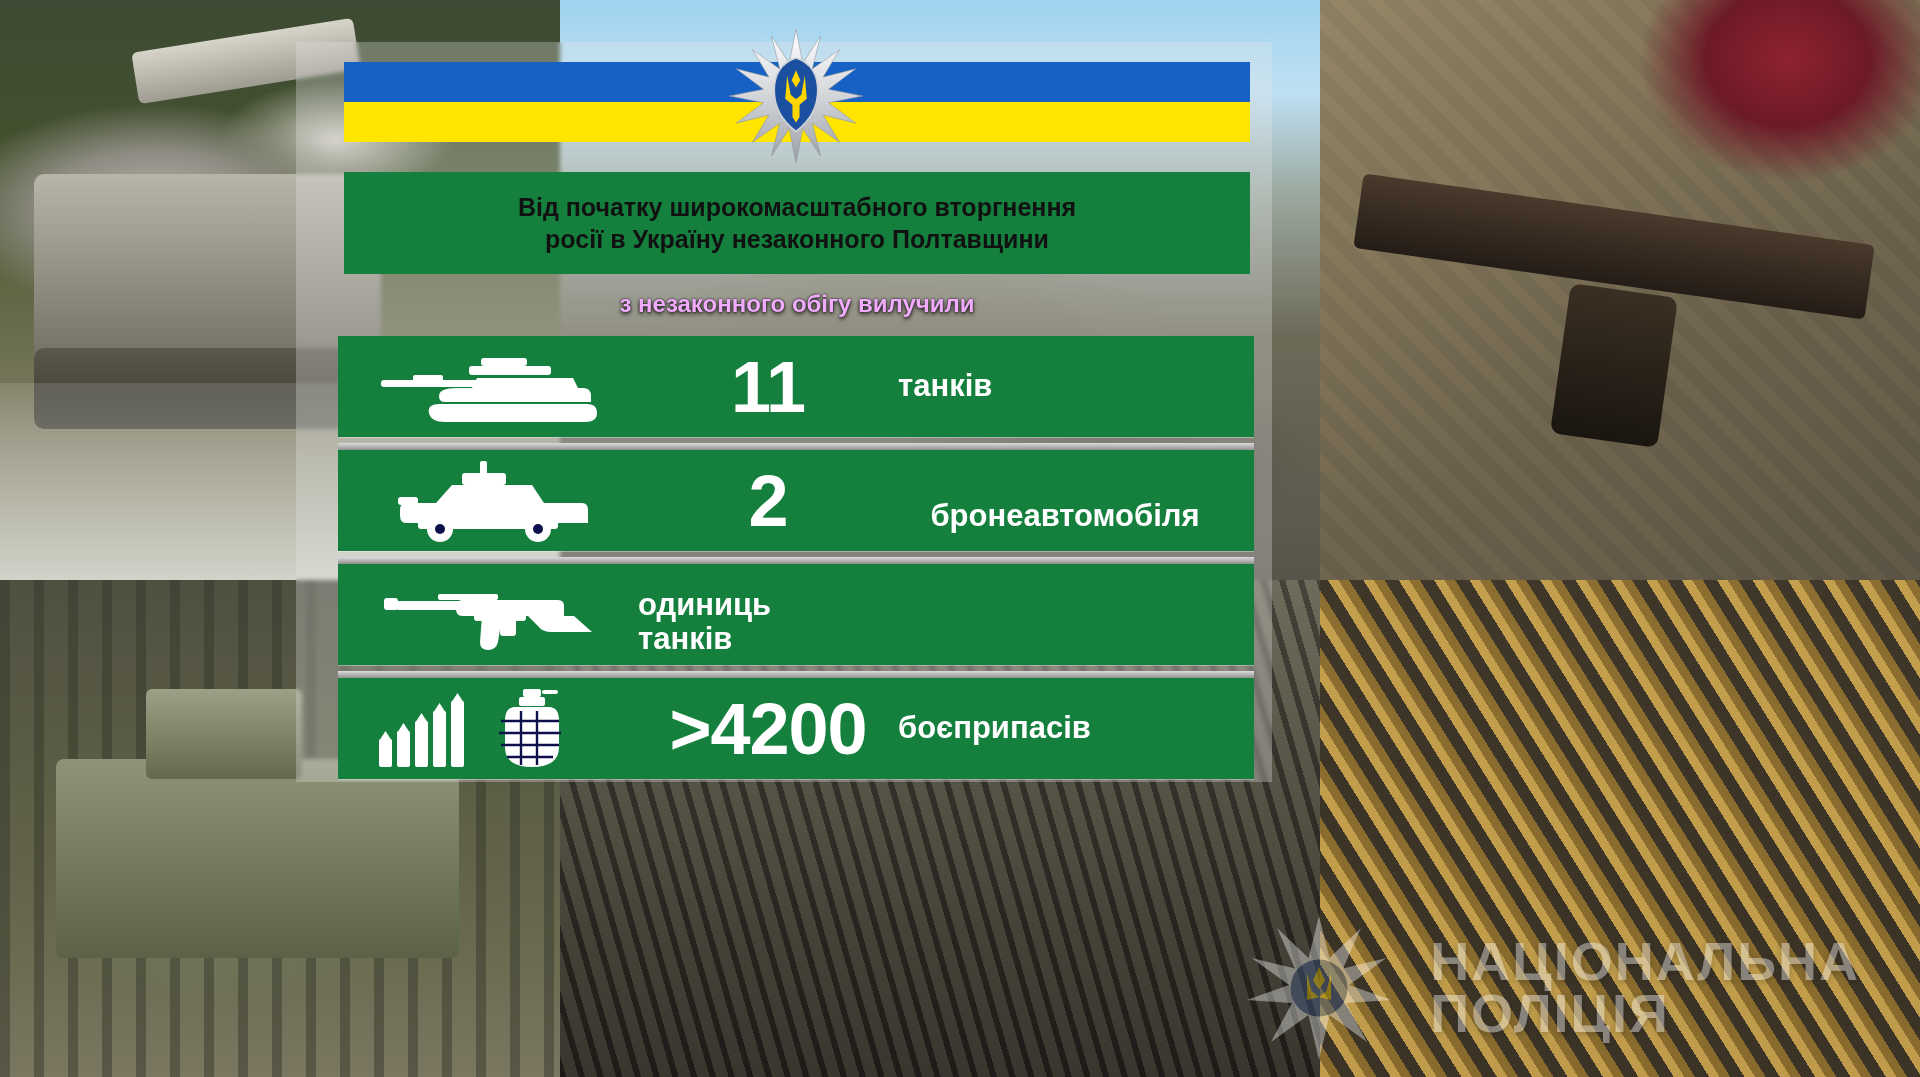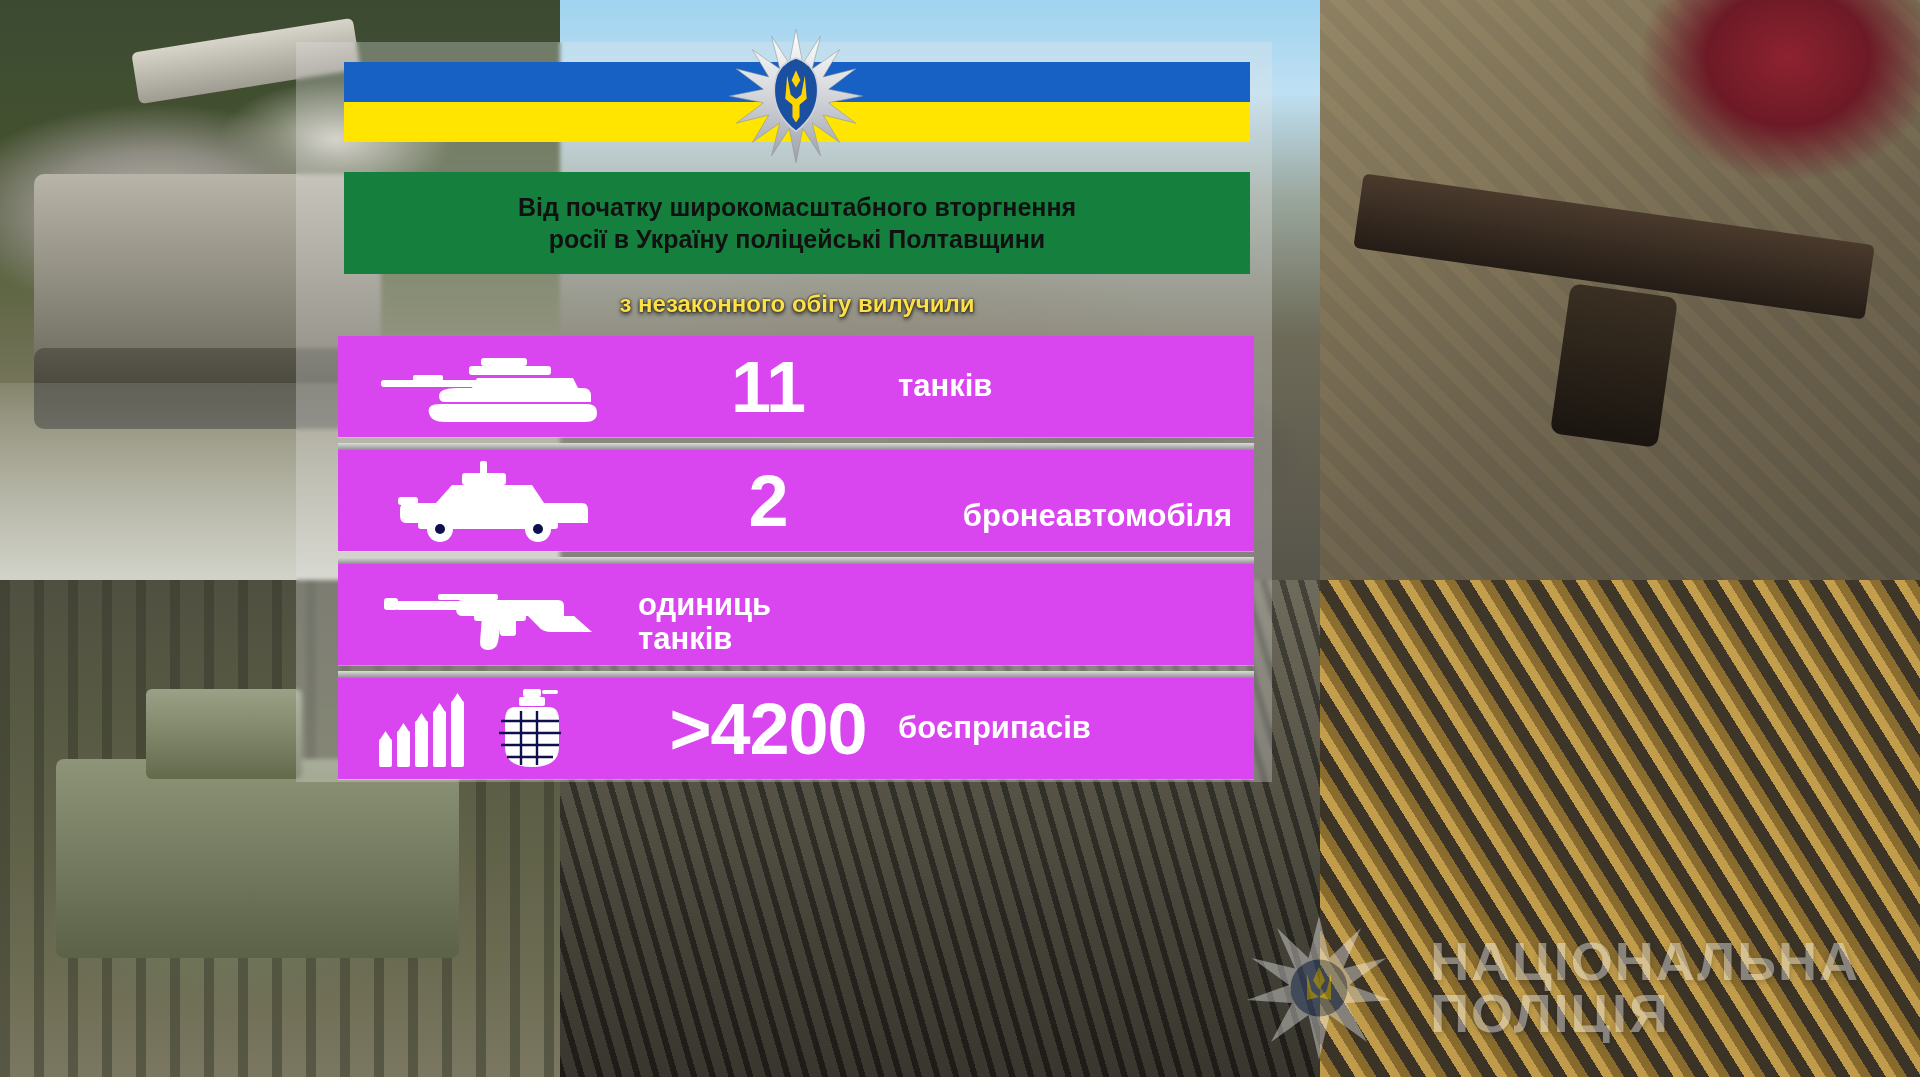--- a/index.html
+++ b/index.html
@@ -72,32 +72,32 @@
      background:rgba(232,232,232,.30);backdrop-filter:blur(2px);}
   #flag{position:absolute;left:344px;top:62px;width:906px;height:80px;}
   #flag .blue{height:40px;background:#1761c4;}
   #flag .yellow{height:40px;background:#ffe500;}
   #emblem{position:absolute;left:728px;top:28px;width:136px;height:136px;}
   #headline{position:absolute;left:344px;top:172px;width:906px;height:102px;background:#15803d;
      display:flex;align-items:center;justify-content:center;}
   #headline .hl{color:#111;font-size:25px;font-weight:700;line-height:1.28;text-align:center;}
   #subtitle{position:absolute;left:344px;top:282px;width:906px;height:44px;
      display:flex;align-items:center;justify-content:center;}
-  #subtitle span{color:#fde047;font-size:24px;font-weight:700;
+  #subtitle span{color:#f0abfc;font-size:24px;font-weight:700;
      text-shadow:0 2px 4px rgba(0,0,0,.85),0 0 2px rgba(0,0,0,.9);}
   #rows{position:absolute;left:338px;top:336px;width:916px;}
-  .row{position:relative;display:flex;align-items:center;background:#d946ef;height:101px;
+  .row{position:relative;display:flex;align-items:center;background:#15803d;height:101px;
        margin-bottom:6px;box-shadow:0 1px 0 rgba(255,255,255,.35);}
   .row.r1{height:101px;}
   .row .icon{width:300px;display:flex;align-items:center;justify-content:center;}
   .row .num{flex:0 0 260px;text-align:center;color:#fff;font-size:72px;font-weight:800;
      letter-spacing:-1px;line-height:1;}
   .row .label{flex:1;color:#fff;font-size:31px;font-weight:800;line-height:1.1;padding-right:22px;}
   .row.r1 .label,.row.r4 .label{text-align:left;}
-  .row.r2 .label{text-align:right;margin-top:32px;}
+  .row.r2 .label{text-align:center;margin-top:32px;}
   .row.r3 .label{text-align:left;margin-top:15px;}
   .sep{height:7px;background:linear-gradient(180deg,#dcdcdc,#8f8f8f);}
   svg{display:block;}
 </style>
 </head>
 <body>
 
 <div id="bg">
   <div class="tile t1">
     <div class="barrel"></div>
@@ -167,21 +167,21 @@
       <path d="M43.5 35 l2.6 14 4 3.6 -1.4 5 -6.6 -5.6 Z"></path>
       <path d="M56.5 35 l-2.6 14 -4 3.6 1.4 5 6.6 -5.6 Z"></path>
       <path d="M47.4 52 h5.2 v13.5 l-2.6 4 -2.6 -4 Z"></path>
     </g>
   </svg>
 </div>
 
 <div id="headline">
   <div class="hl">
     <div>Від початку широкомасштабного вторгнення</div>
-    <div>росії в Україну поліцейські Полтавщини</div>
+    <div>росії в Україну незаконного Полтавщини</div>
   </div>
 </div>
 
 <div id="subtitle">
   <span>з незаконного обігу вилучили</span>
 </div>
 
 <div id="rows">
 
   <div class="row r1">

